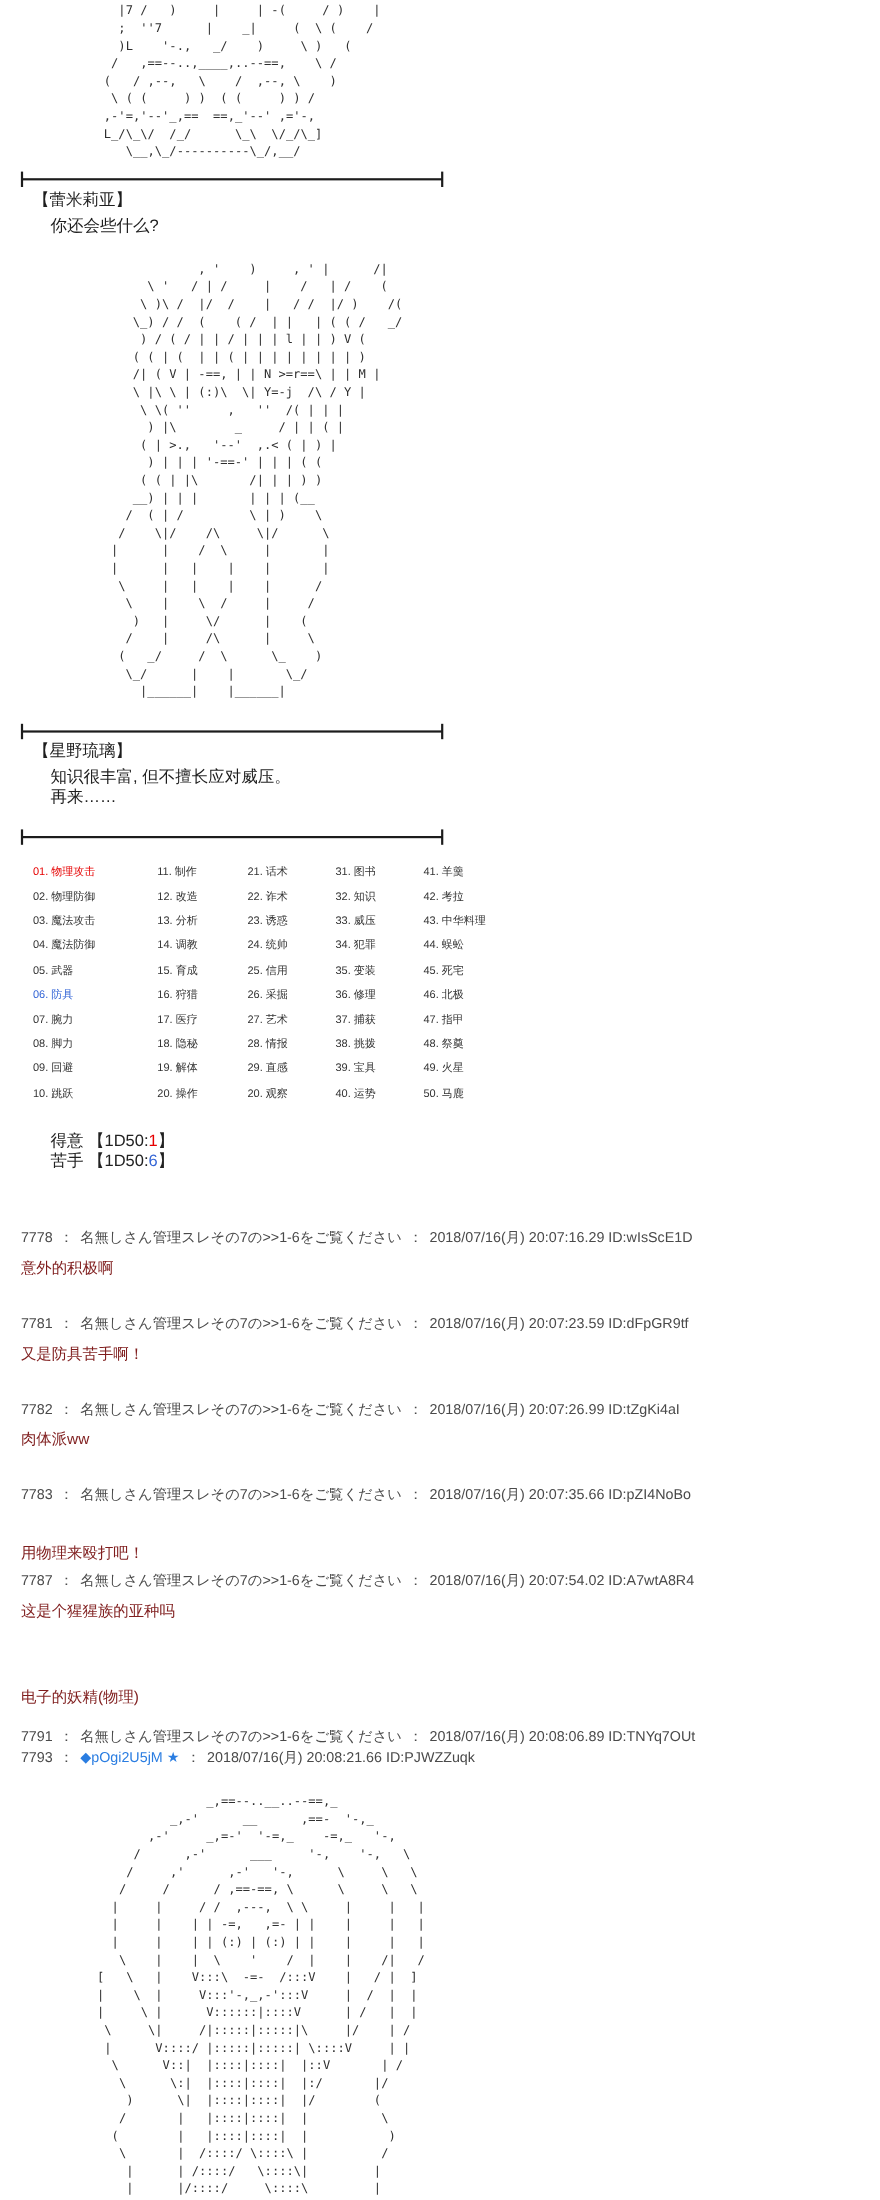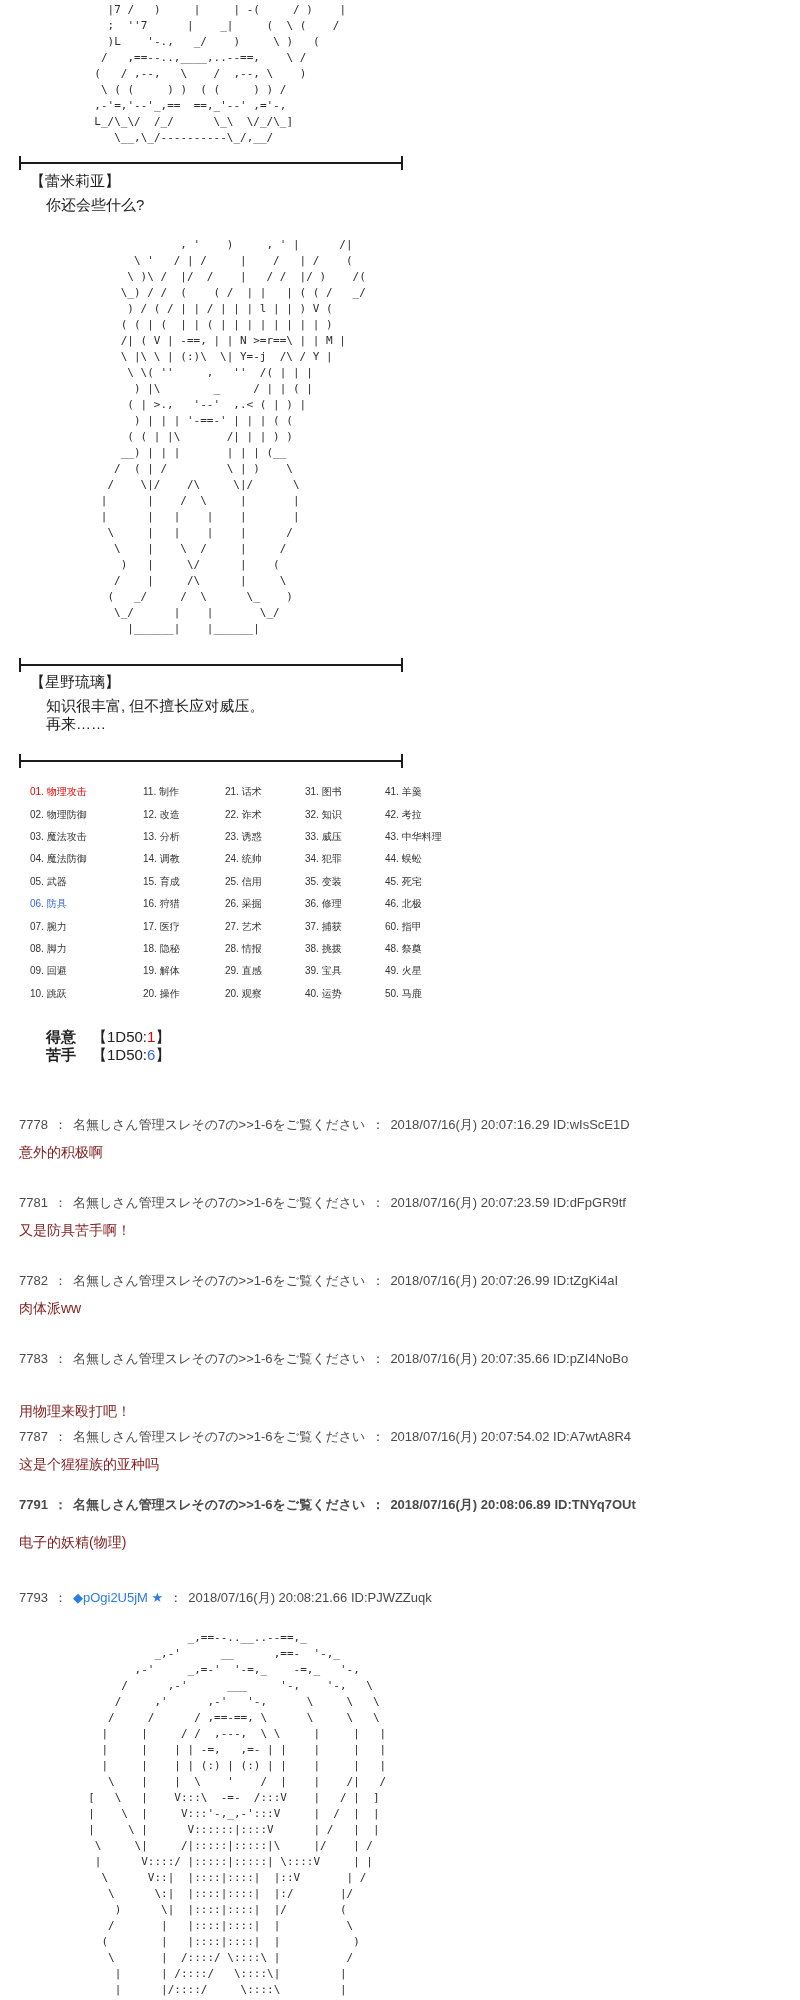--- a/index.html
+++ b/index.html
@@ -31,21 +31,21 @@
   #skill-table{position:absolute;left:30px;top:781px;font-size:10px;color:#333;}
   .skill-row{display:flex;height:22.4px;align-items:center;}
   .skill-cell{display:inline-block;white-space:nowrap;}
   .skill-cell:nth-child(1){width:113px;}
   .skill-cell:nth-child(2){width:82px;}
   .skill-cell:nth-child(3){width:80px;}
   .skill-cell:nth-child(4){width:80px;}
   .skill-cell:nth-child(5){width:140px;}
 
   .dice-line{position:absolute;left:46px;font-size:15px;color:#222;white-space:nowrap;}
-  .dice-label{margin-right:16px;font-weight:bold;}
+  .dice-label{margin-right:4px;}
 
   .post-header{position:absolute;left:19px;font-size:13px;color:#4a4a4a;white-space:nowrap;}
   .post-content{position:absolute;left:19px;font-size:14px;color:#7f1d1d;white-space:nowrap;}
   .sep{margin:0 6px;}
   .trip{font-weight:normal;}
 </style>
 </head>
 <body>
 
 <div id="page">
@@ -140,21 +140,21 @@
         <span class="skill-cell">16. 狩猎</span>
         <span class="skill-cell">26. 采掘</span>
         <span class="skill-cell">36. 修理</span>
         <span class="skill-cell">46. 北极</span>
       </div>
       <div class="skill-row">
         <span class="skill-cell">07. 腕力</span>
         <span class="skill-cell">17. 医疗</span>
         <span class="skill-cell">27. 艺术</span>
         <span class="skill-cell">37. 捕获</span>
-        <span class="skill-cell">60. 指甲</span>
+        <span class="skill-cell">47. 指甲</span>
       </div>
       <div class="skill-row">
         <span class="skill-cell">08. 脚力</span>
         <span class="skill-cell">18. 隐秘</span>
         <span class="skill-cell">28. 情报</span>
         <span class="skill-cell">38. 挑拨</span>
         <span class="skill-cell">48. 祭奠</span>
       </div>
       <div class="skill-row">
         <span class="skill-cell">09. 回避</span>
@@ -181,21 +181,21 @@
       <div class="post-header" style="top: 1116px;"><span>7778</span><span class="sep">：</span><span>名無しさん管理スレその7の&gt;&gt;1-6をご覧ください</span><span class="sep">：</span><span>2018/07/16(月) 20:07:16.29 </span><span>ID:wIsScE1D</span></div>
       <div class="post-content" style="top: 1144px;">意外的积极啊</div>
       <div class="post-header" style="top: 1194px;"><span>7781</span><span class="sep">：</span><span>名無しさん管理スレその7の&gt;&gt;1-6をご覧ください</span><span class="sep">：</span><span>2018/07/16(月) 20:07:23.59 </span><span>ID:dFpGR9tf</span></div>
       <div class="post-content" style="top: 1222px;">又是防具苦手啊！</div>
       <div class="post-header" style="top: 1272px;"><span>7782</span><span class="sep">：</span><span>名無しさん管理スレその7の&gt;&gt;1-6をご覧ください</span><span class="sep">：</span><span>2018/07/16(月) 20:07:26.99 </span><span>ID:tZgKi4aI</span></div>
       <div class="post-content" style="top: 1300px;">肉体派ww</div>
       <div class="post-header" style="top: 1350px;"><span>7783</span><span class="sep">：</span><span>名無しさん管理スレその7の&gt;&gt;1-6をご覧ください</span><span class="sep">：</span><span>2018/07/16(月) 20:07:35.66 </span><span>ID:pZI4NoBo</span></div>
       <div class="post-content" style="top: 1378px; margin-top: 25px;">用物理来殴打吧！</div>
       <div class="post-header" style="top: 1428px;"><span>7787</span><span class="sep">：</span><span>名無しさん管理スレその7の&gt;&gt;1-6をご覧ください</span><span class="sep">：</span><span>2018/07/16(月) 20:07:54.02 </span><span>ID:A7wtA8R4</span></div>
       <div class="post-content" style="top: 1456px;">这是个猩猩族的亚种吗</div>
-      <div class="post-header" style="top: 1496px; font-weight: bold;"><span>7791</span><span class="sep">：</span><span>名無しさん管理スレその7の&gt;&gt;1-6をご覧ください</span><span class="sep">：</span><span>2018/07/16(月) 20:08:06.89 </span><span>ID:TNYq7OUt</span></div>
+      <div class="post-header" style="top: 1570px;"><span>7791</span><span class="sep">：</span><span>名無しさん管理スレその7の&gt;&gt;1-6をご覧ください</span><span class="sep">：</span><span>2018/07/16(月) 20:08:06.89 </span><span>ID:TNYq7OUt</span></div>
       <div class="post-content" style="top: 1534px;">电子的妖精(物理)</div>
     </div>
 
   <div class="post-header" id="post7793" style="top:1589px">
     <span>7793</span><span class="sep">：</span><span class="trip" style="color: rgb(42, 125, 225);">◆pOgi2U5jM</span>&nbsp;<span class="trip" style="color: rgb(42, 125, 225);">★</span><span class="sep">：</span><span>2018/07/16(月) 20:08:21.66</span>&nbsp;<span>ID:PJWZZuqk</span>
   </div>
 
   <pre class="aa" id="aa3">                         _,==--..__..--==,_
                     _,-'      __      ,==-  '-,_
                  ,-'     _,=-'  '-=,_    -=,_   '-,

